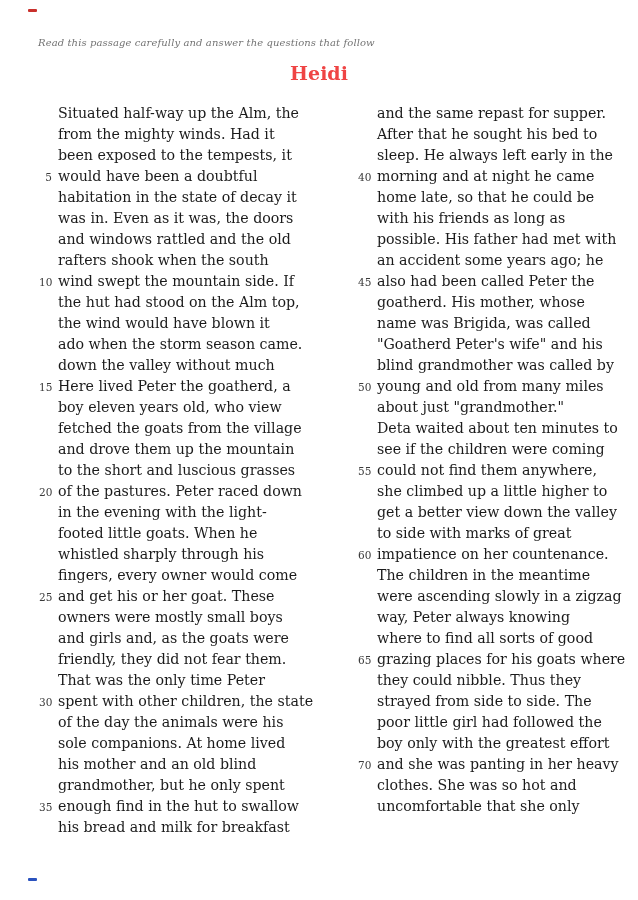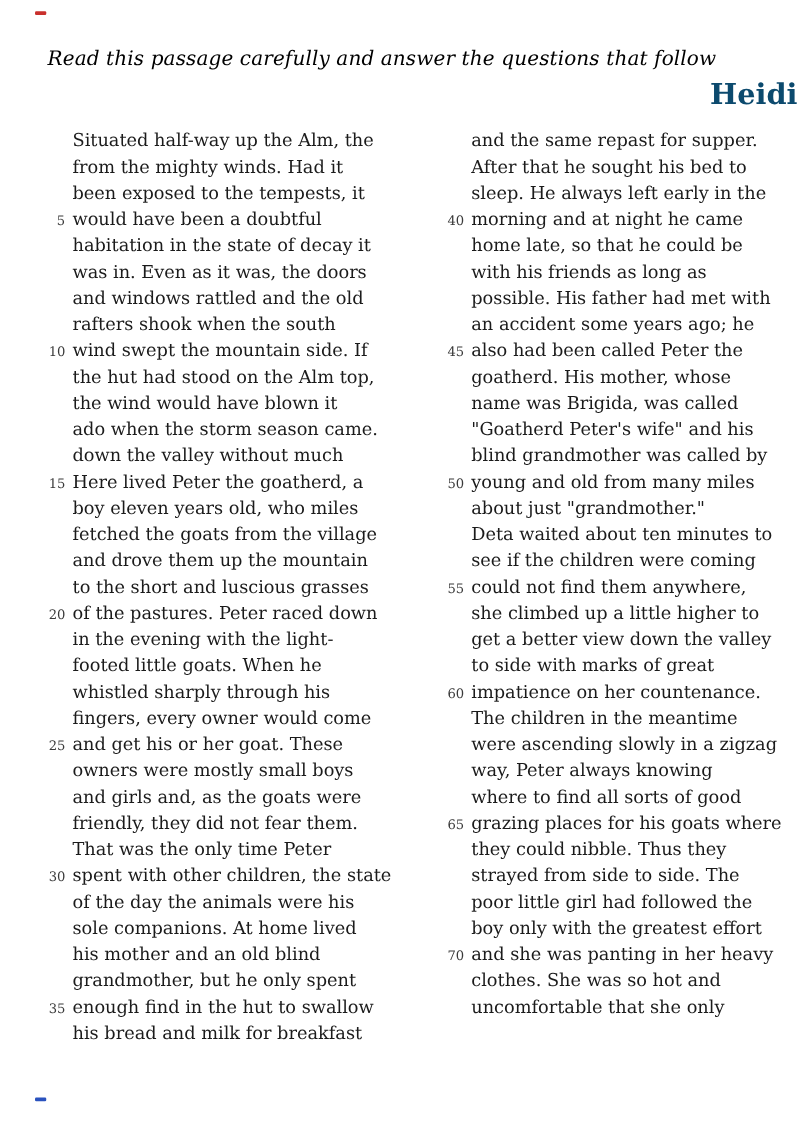--- a/index.html
+++ b/index.html
@@ -22,35 +22,35 @@
     height: 3px;
     border-radius: 1px;
   }
   .edge-mark.top { left: 28px; top: 9px; }
   .edge-mark.bottom { left: 28px; top: 878px; }
   .instruction {
     position: absolute;
     left: 38px;
     top: 37px;
     font-style: italic;
-    font-size: 16px;
+    font-size: 10px;
     letter-spacing: 0.1px;
-    color: #000000;
+    color: #737373;
     white-space: nowrap;
   }
   .title {
     position: absolute;
     left: 0;
     right: 0;
     top: 62px;
     margin: 0;
-    text-align: right;
-    font-size: 23px;
+    text-align: center;
+    font-size: 19px;
     font-weight: bold;
-    color: #0c4a6e;
+    color: #ef4444;
   }
   .columns {
     position: absolute;
     left: 19px;
     top: 103px;
     display: flex;
   }
   .column {
     width: 299px;
     margin-left: 20px;
@@ -93,21 +93,21 @@
         <div class="line"><span class="num"></span><span class="txt">habitation in the state of decay it</span></div>
         <div class="line"><span class="num"></span><span class="txt">was in. Even as it was, the doors</span></div>
         <div class="line"><span class="num"></span><span class="txt">and windows rattled and the old</span></div>
         <div class="line"><span class="num"></span><span class="txt">rafters shook when the south</span></div>
         <div class="line"><span class="num">10</span><span class="txt">wind swept the mountain side. If</span></div>
         <div class="line"><span class="num"></span><span class="txt">the hut had stood on the Alm top,</span></div>
         <div class="line"><span class="num"></span><span class="txt">the wind would have blown it</span></div>
         <div class="line"><span class="num"></span><span class="txt">ado when the storm season came.</span></div>
         <div class="line"><span class="num"></span><span class="txt">down the valley without much</span></div>
         <div class="line"><span class="num">15</span><span class="txt">Here lived Peter the goatherd, a</span></div>
-        <div class="line"><span class="num"></span><span class="txt">boy eleven years old, who miles</span></div>
+        <div class="line"><span class="num"></span><span class="txt">boy eleven years old, who view</span></div>
         <div class="line"><span class="num"></span><span class="txt">fetched the goats from the village</span></div>
         <div class="line"><span class="num"></span><span class="txt">and drove them up the mountain</span></div>
         <div class="line"><span class="num"></span><span class="txt">to the short and luscious grasses</span></div>
         <div class="line"><span class="num">20</span><span class="txt">of the pastures. Peter raced down</span></div>
         <div class="line"><span class="num"></span><span class="txt">in the evening with the light-</span></div>
         <div class="line"><span class="num"></span><span class="txt">footed little goats. When he</span></div>
         <div class="line"><span class="num"></span><span class="txt">whistled sharply through his</span></div>
         <div class="line"><span class="num"></span><span class="txt">fingers, every owner would come</span></div>
         <div class="line"><span class="num">25</span><span class="txt">and get his or her goat. These</span></div>
         <div class="line"><span class="num"></span><span class="txt">owners were mostly small boys</span></div>

